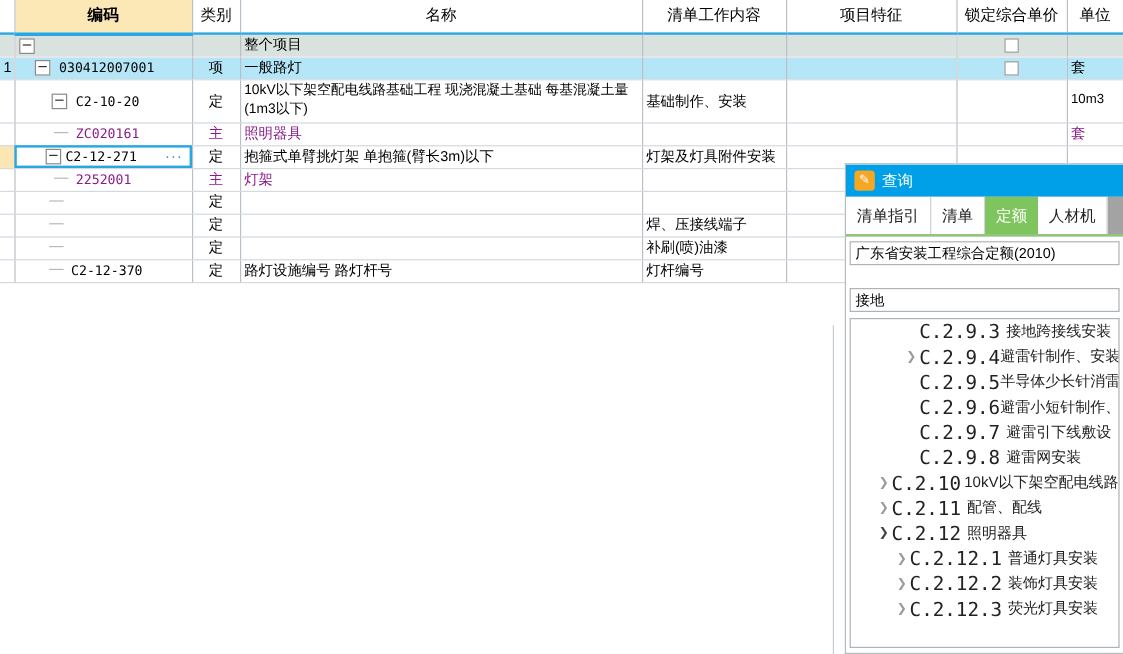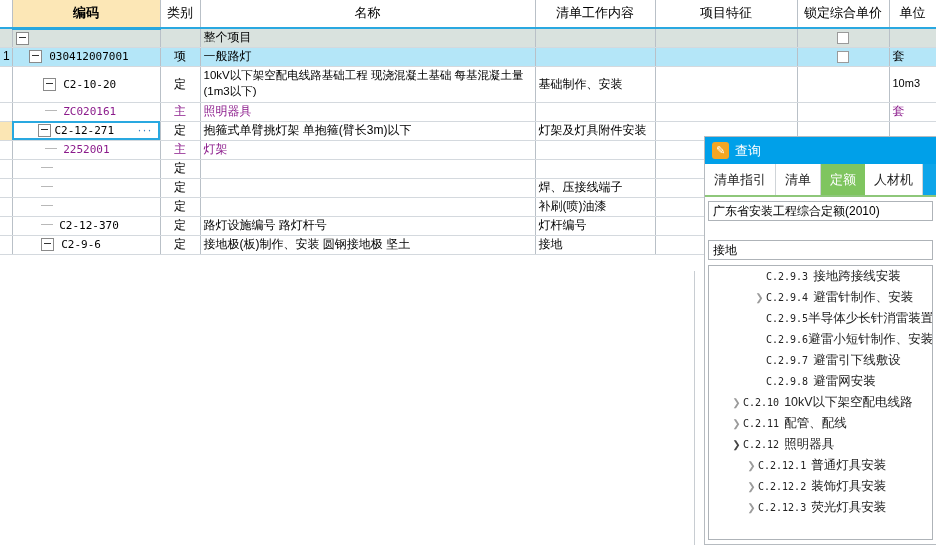--- a/index.html
+++ b/index.html
@@ -95,21 +95,21 @@
     height:27px;background:#00a0e9;display:flex;align-items:center;padding-left:7px;
   }
   .dlg-ico{
     width:17px;height:17px;border-radius:3px;background:#f5a623;
     display:flex;align-items:center;justify-content:center;margin-right:6px;
     font-size:11px;color:#fff;line-height:1;
   }
   .dlg-ico span{font-size:11px;}
   .dlg-title-txt{color:#fff;font-size:13px;}
 
-  .tabs{height:31px;display:flex;align-items:stretch;background:#0ea5e9;border-bottom:2px solid #8ec77a;}
+  .tabs{height:31px;display:flex;align-items:stretch;background:#a3a3a3;border-bottom:2px solid #8ec77a;}
   .tab{
     display:flex;align-items:center;justify-content:center;
     padding:0 9px;font-size:13px;color:#222;background:#fff;
     border-right:1px solid #cfd4d8;box-sizing:border-box;
   }
   .tab.active{background:#7fc55f;color:#fff;border-right:none;}
 
   .dlgfield{
     margin:19px 3px 0 3px;height:20px;border:1px solid #aeb3b8;background:#fff;
     display:flex;align-items:center;padding:0 4px;font-size:12px;box-sizing:border-box;
@@ -119,21 +119,21 @@
   .treebox{
     margin:5px 3px 0 3px;border:1px solid #aeb3b8;background:#fff;
     height:275px;overflow:hidden;box-sizing:border-box;
   }
   .tnode{display:flex;align-items:center;height:21px;font-size:12.5px;color:#222;white-space:nowrap;}
   .arrow{
     width:13px;display:inline-block;text-align:center;color:#9b9b9b;font-size:10px;flex:0 0 13px;
   }
   .arrow.down{color:#444;}
   .tlabel{font-family:"Liberation Sans","DejaVu Sans",sans-serif;}
-  .tcode{font-family:"DejaVu Sans Mono","Liberation Mono",monospace;font-size:10px;}
+  .tcode{font-family:"DejaVu Sans Mono","Liberation Mono",monospace;font-size:16px;}
 </style>
 </head>
 <body>
 
 <div class="app">
 
   <div class="grid">
     <table class="g">
       <colgroup>
         <col style="width:12px">
@@ -302,34 +302,20 @@
           <span class="codetxt">C2-12-370</span>
         </td>
         <td class="c-cat">定</td>
         <td class="c-name">路灯设施编号  路灯杆号</td>
         <td class="c-work">灯杆编号</td>
         <td class="c-feat"></td>
         <td class="c-lock"></td>
         <td class="c-unit"></td>
       </tr>
 
-      <tr class="r">
-        <td class="rn"></td>
-        <td class="c-code">
-          <span style="display:inline-block;width:22px"></span>
-          <span class="exp"></span>
-          <span class="codetxt">C2-9-6</span>
-        </td>
-        <td class="c-cat">定</td>
-        <td class="c-name">接地极(板)制作、安装  圆钢接地极  坚土</td>
-        <td class="c-work">接地</td>
-        <td class="c-feat"></td>
-        <td class="c-lock"></td>
-        <td class="c-unit"></td>
-      </tr>
 
     </tbody>
       </table>
   </div>
 
   <div class="vsep"></div>
   <div class="vsep2"></div>
 
   <div class="dlg">
     <div class="dlg-title">

